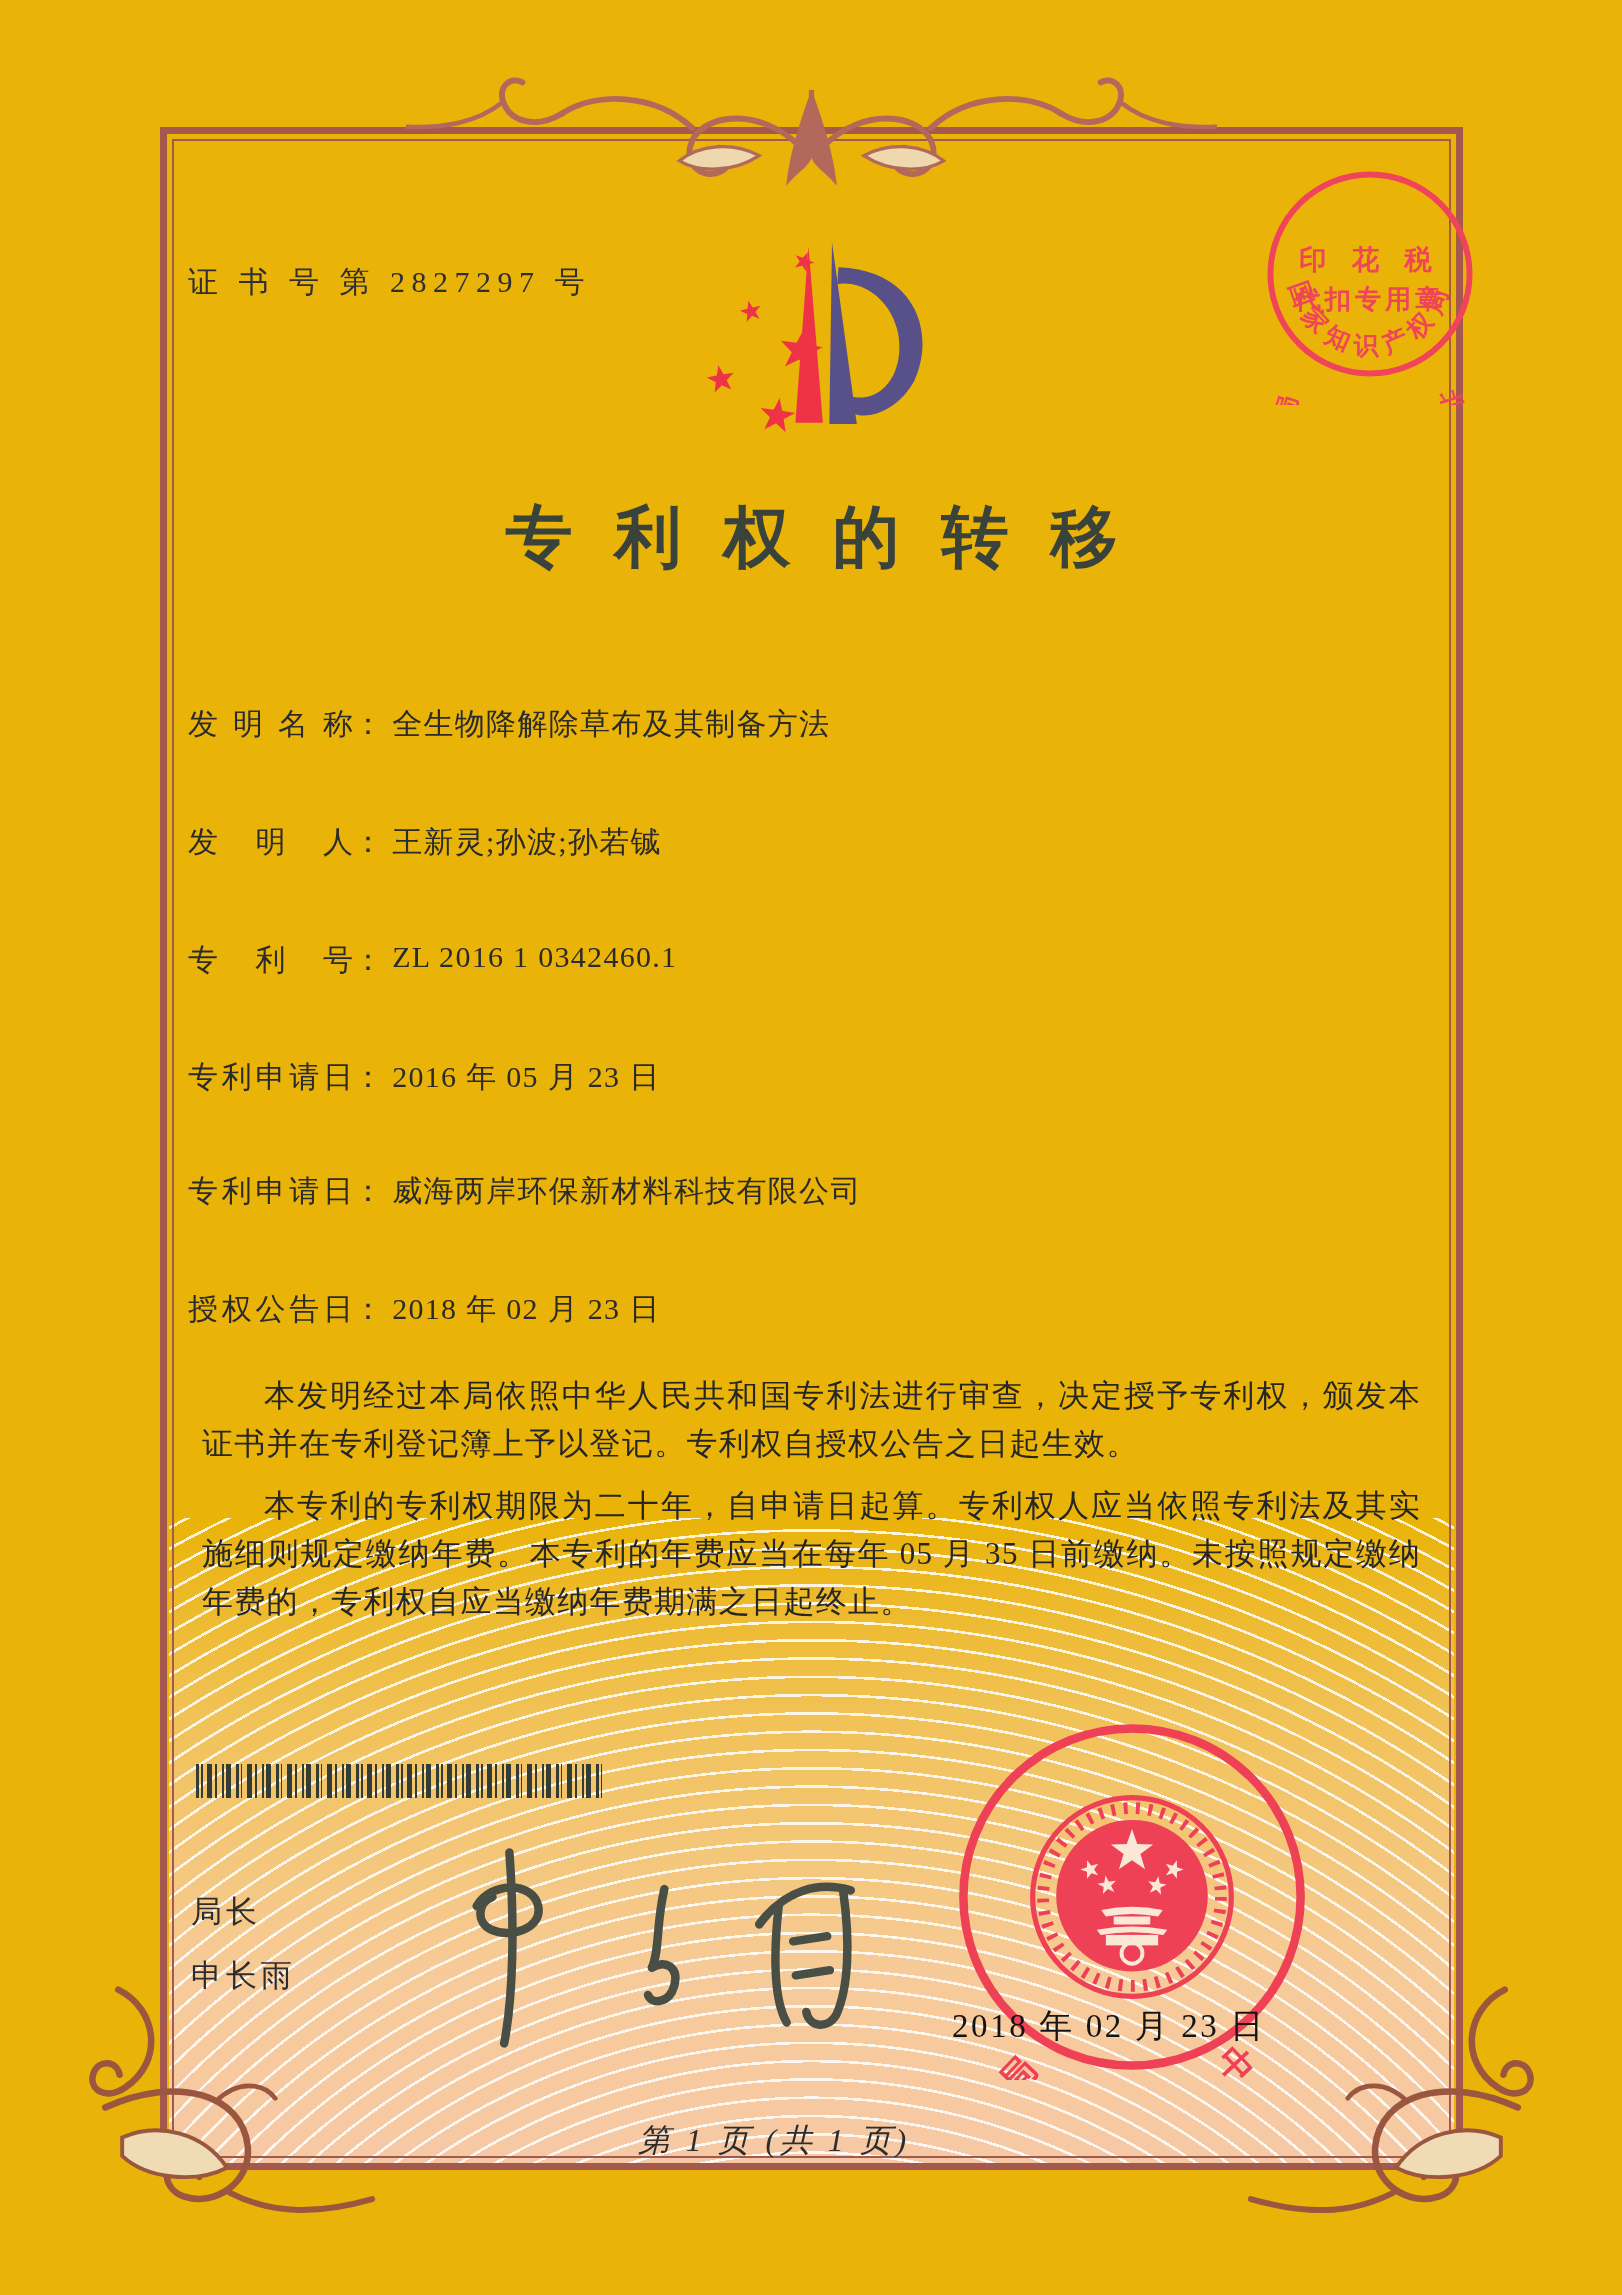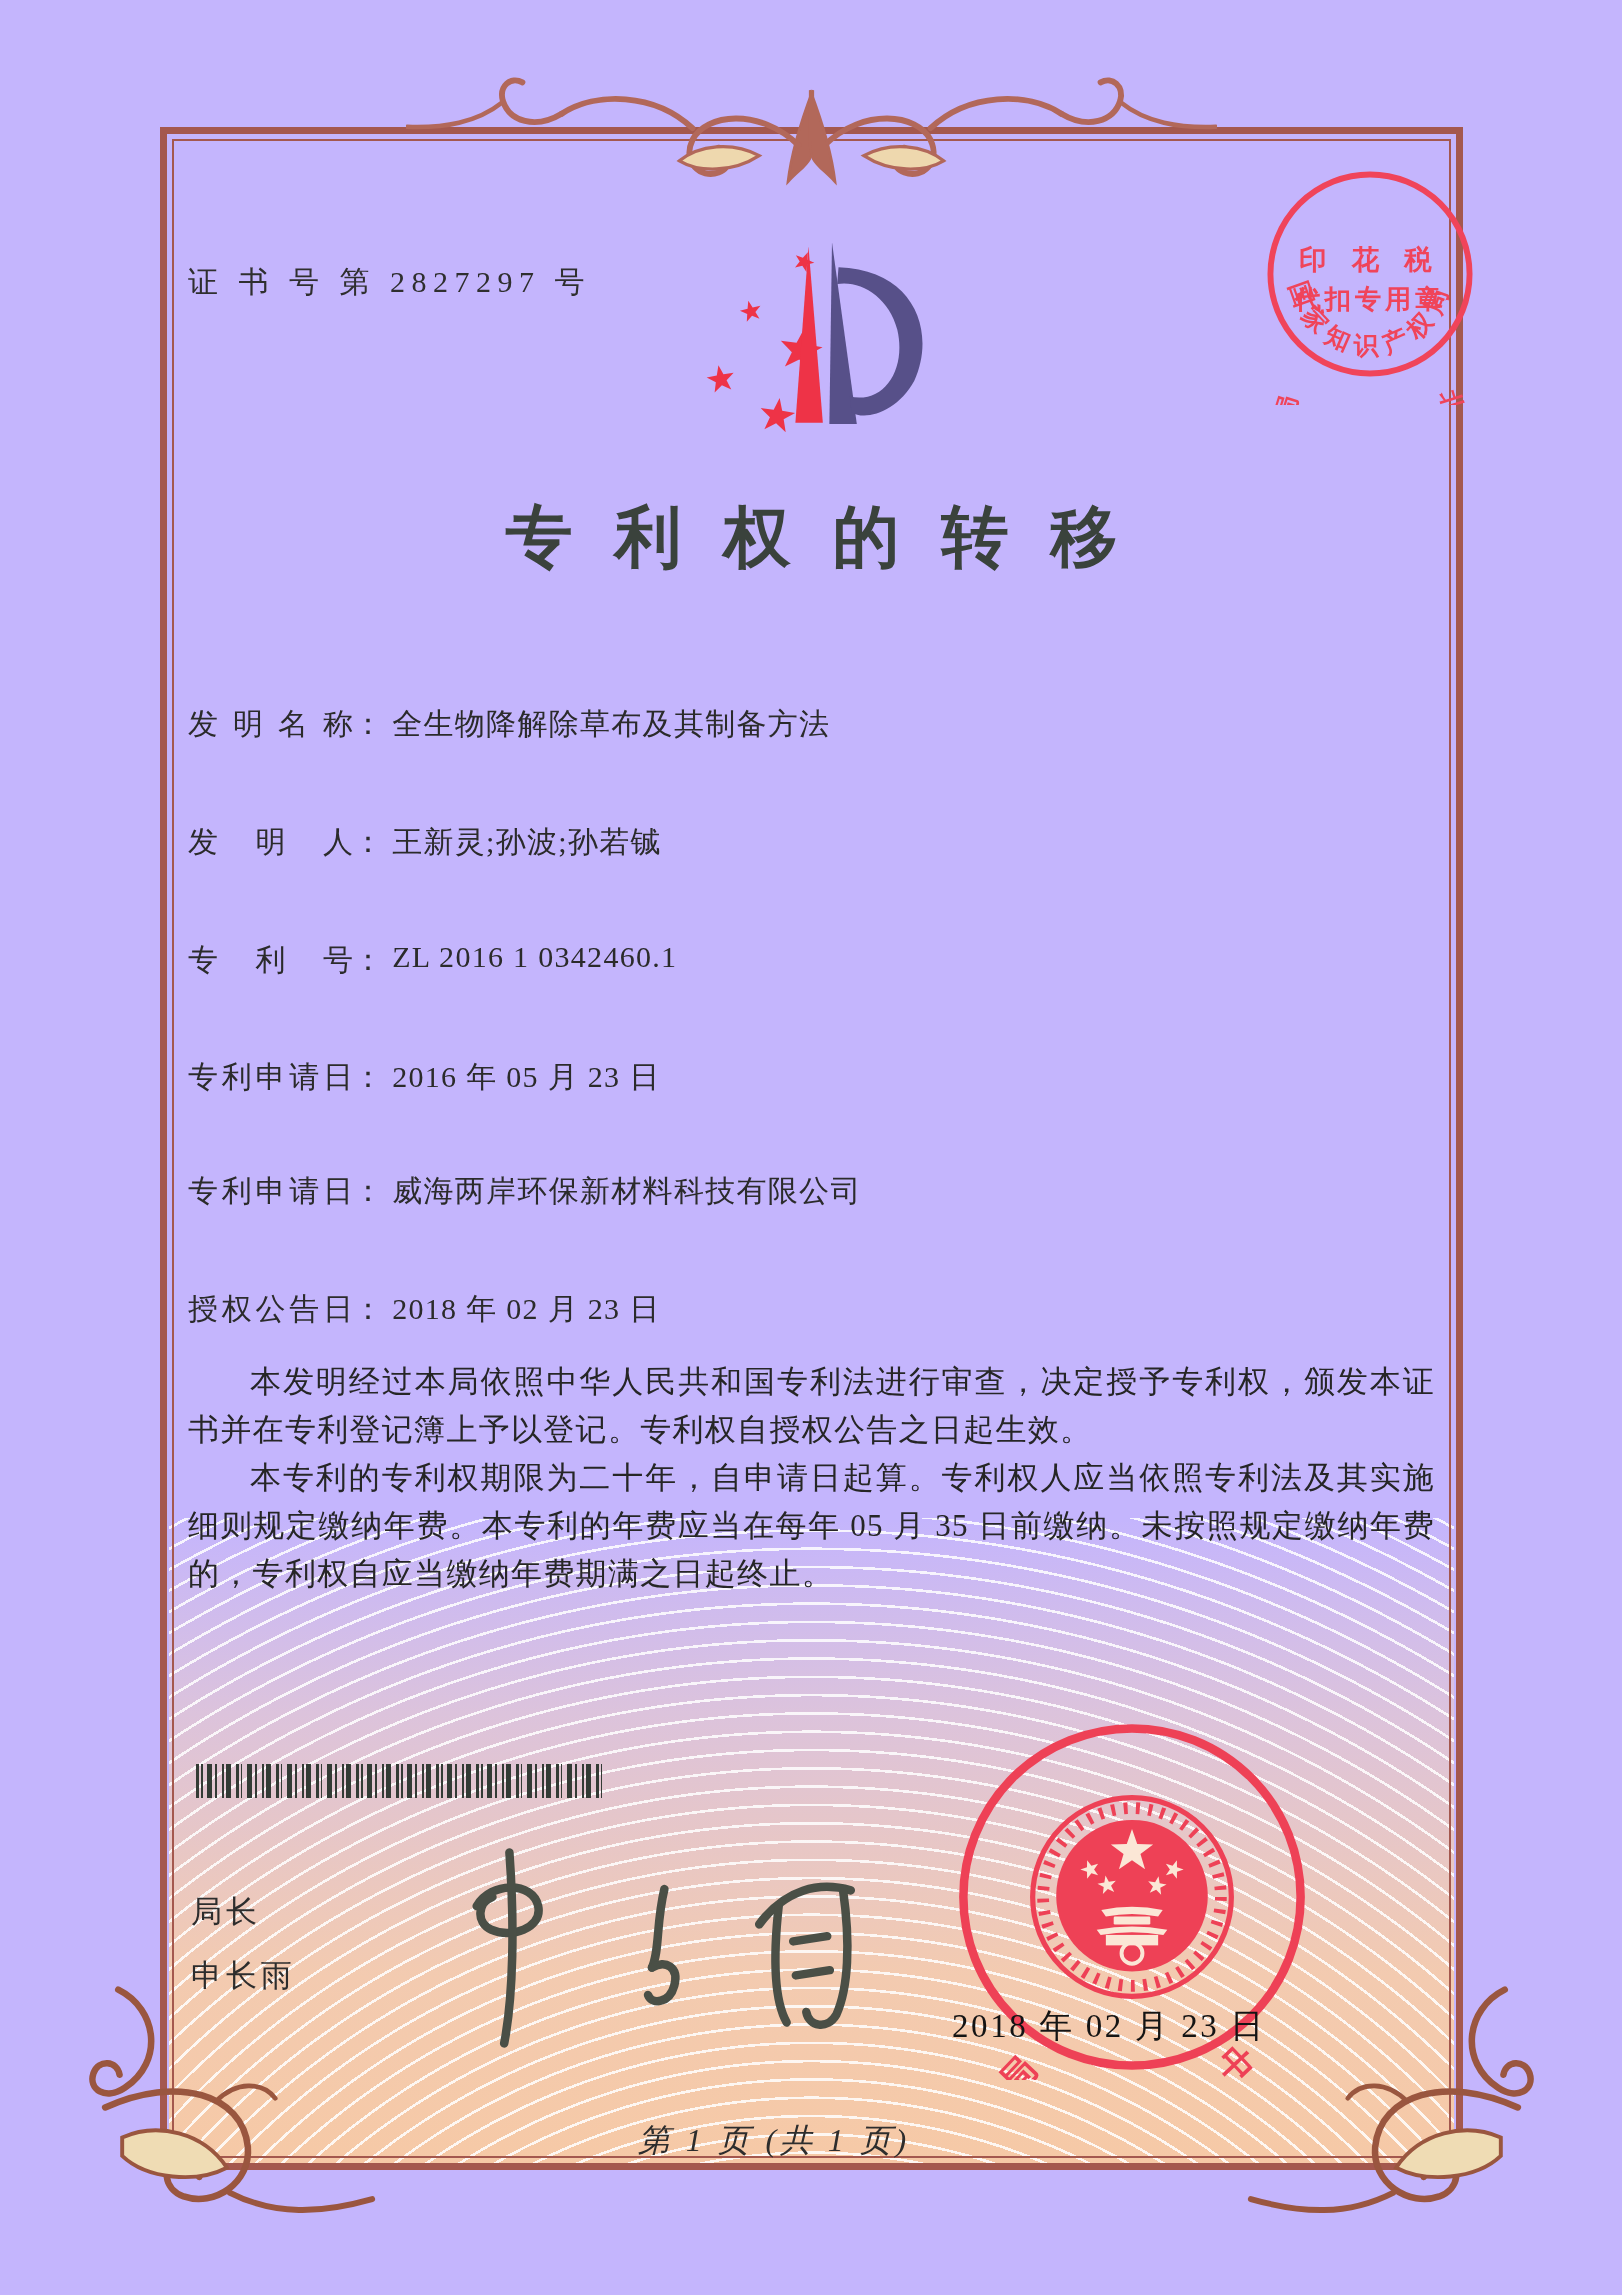--- a/index.html
+++ b/index.html
@@ -1,19 +1,19 @@
 <!DOCTYPE html>
 <html style="font-size:10.5px"><head>
 <meta charset="utf-8">
 <style>
   html,body{margin:0;padding:0;background:#ffffff;}
   .page{
     position:relative;
     width:1623px;height:2295px;
-    background:#c4b5fd;
+    background:#eab308;
     overflow:hidden;
     font-family:"Liberation Serif","DejaVu Serif",serif;
     color:#2b2b2b;
   }
   
   .texture{
     position:absolute;left:169px;right:169px;top:1518px;height:649px;
     background:
       repeating-radial-gradient(circle at 50% 185%, rgba(255,255,255,0) 0 15.7px, rgba(255,255,255,0.85) 15.7px 18.3px),
       linear-gradient(180deg, rgba(250,217,188,0) 0%, rgba(249,212,180,0.45) 30%, rgba(248,205,168,0.9) 70%, #f6c9a6 100%);
@@ -33,21 +33,21 @@
     color:#3a423c;z-index:2;
   }
   .field-row{position:absolute;left:188px;white-space:nowrap;font-size:30px;color:#2b2b2b;z-index:2;}
   .field-label{display:inline-block;width:165px;text-align:justify;text-align-last:justify;vertical-align:top;}
   .field-colon{display:inline-block;vertical-align:top;}
   .field-value{display:inline-block;margin-left:9.2px;vertical-align:top;letter-spacing:1.3px;}
   .body-text{
     position:absolute;left:188px;top:1358px;width:1247px;z-index:2;
     font-size:31px;line-height:48px;letter-spacing:1.3px;text-align:justify;color:#262626;
   }
-  .body-text p{margin:0;text-indent:62px;}
+  .body-text p{margin:14px;text-indent:62px;}
   .barcode{
     position:absolute;left:196px;top:1764px;width:410px;height:34px;z-index:2;
     background:repeating-linear-gradient(90deg,
       #333b35 0 2.6px, transparent 2.6px 5.2px,
       #333b35 5.2px 6.5px, transparent 6.5px 11px,
       #333b35 11px 16.4px, transparent 16.4px 19px,
       #333b35 19px 21px, transparent 21px 26px,
       #333b35 26px 28px, transparent 28px 30px,
       #333b35 30px 35px, transparent 35px 40px);
   }

